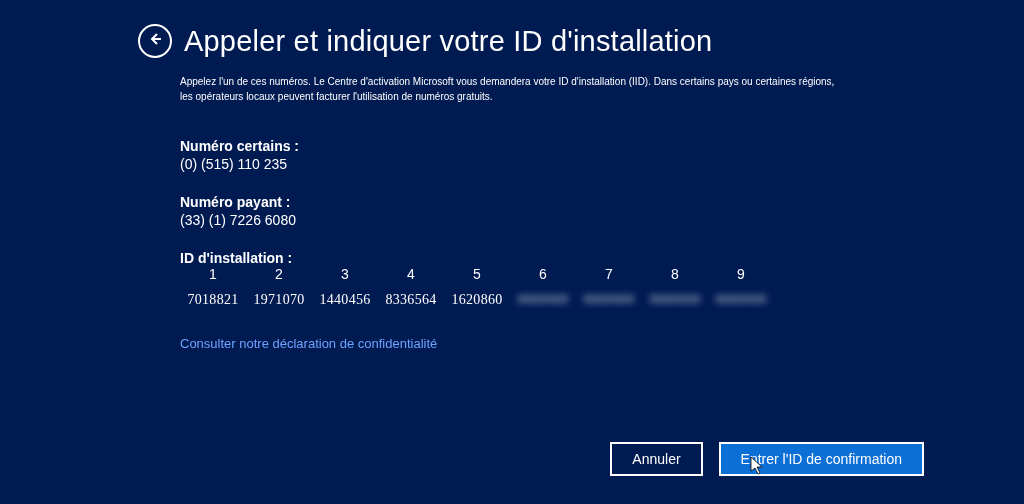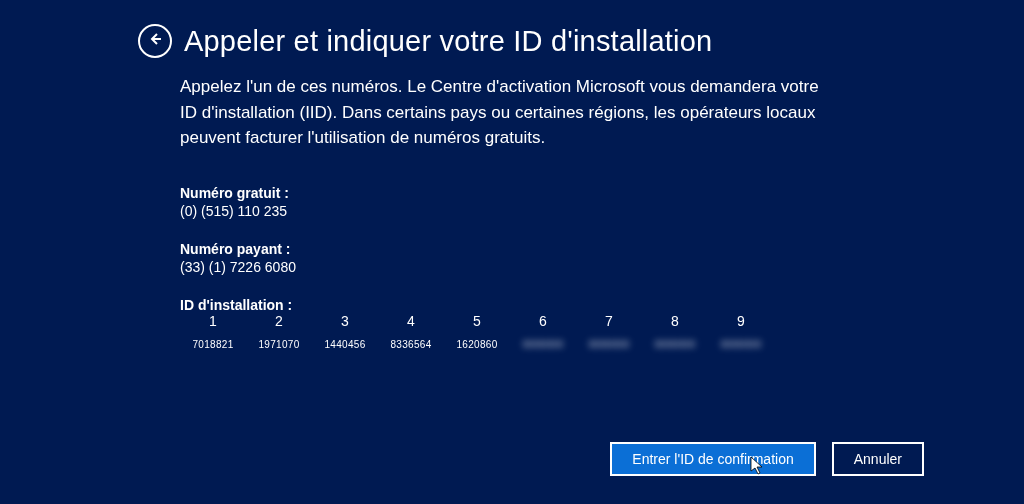--- a/index.html
+++ b/index.html
@@ -8,29 +8,29 @@
       background:#001a52;
       font-family:"Segoe UI","Segoe UI Light",Arial,sans-serif;
       color:#fff; overflow:hidden;
     }
     .header { display:flex; align-items:center; padding:24px 0 0 138px; }
     .back { width:34px; height:34px; border:2px solid #fff; border-radius:50%;
       display:flex; align-items:center; justify-content:center; margin-right:12px; cursor:pointer; }
     .back svg { width:16px; height:16px; }
     .title { font-size:29px; font-weight:300; letter-spacing:0.2px;text-align:center; }
     .body { padding:16px 100px 0 180px; }
-    .desc { font-size:17px; line-height:1.5; font-weight:400; margin-bottom:34px; max-width:660px; }
+    .desc { font-size:10px; line-height:1.5; font-weight:400; margin-bottom:34px; max-width:660px; }
     .label { font-size:14px; font-weight:600; }
     .value { font-size:14px; font-weight:400; margin-top:2px; }
     .block { margin-bottom:22px; }
     .iid-label { font-size:14px; font-weight:600; margin-bottom:0; }
     .iid-table { display:flex; gap:0; }
     .col { display:flex; flex-direction:column; align-items:center; width:66px; }
     .col-head { font-size:14px; font-weight:400; margin-bottom:10px; }
-    .col-val { font-size:10px; font-weight:400; letter-spacing:0.3px; }
+    .col-val { font-size:14px; font-weight:400; letter-spacing:0.3px;font-family:Liberation Serif, serif; }
     .col .blur { filter:blur(3px); opacity:0.7; }
     .privacy { font-size:13px; color:#6ea3ff; margin-top:28px; cursor:pointer; }
     .buttons { position:absolute; bottom:28px; right:100px; display:flex; gap:16px; }
     .btn { height:34px; padding:0 20px; font-size:14px; display:flex; align-items:center;
       justify-content:center; cursor:pointer; border:2px solid #fff; background:transparent; color:#fff; }
     .btn.primary { background:#0b6fd6; border-color:#fff; }
     .cursor { position:absolute; bottom:24px; right:258px; pointer-events:none; }
     .cursor svg { width:16px; height:20px; }
   </style>
 </head>
@@ -45,21 +45,21 @@
       </svg>
     </span>
   </div>
   <div class="title">Appeler et indiquer votre ID d'installation</div>
 </div>
 
 <div class="body">
   <div class="desc">Appelez l'un de ces numéros. Le Centre d'activation Microsoft vous demandera votre ID d'installation (IID). Dans certains pays ou certaines régions, les opérateurs locaux peuvent facturer l'utilisation de numéros gratuits.</div>
 
   <div class="block">
-    <div class="label">Numéro gratuit :</div>
+    <div class="label">Numéro certains :</div>
     <div class="value">(0) (515) 110 235</div>
   </div>
 
   <div class="block">
     <div class="label">Numéro payant :</div>
     <div class="value">(33) (1) 7226 6080</div>
   </div>
 
   <div class="iid-label">ID d'installation :</div>
   <div class="iid-table" id="iid-table">
@@ -94,24 +94,25 @@
       <div class="col">
         <div class="col-head">8</div>
         <div class="col-val blur">0000000</div>
       </div>
       <div class="col">
         <div class="col-head">9</div>
         <div class="col-val blur">0000000</div>
       </div>
     </div>
 
+  <div class="privacy">Consulter notre déclaration de confidentialité</div>
 </div>
 
 <div class="buttons">
+  <div class="btn">Annuler</div>
   <div class="btn primary">Entrer l'ID de confirmation</div>
-  <div class="btn">Annuler</div>
 </div>
 
 <div class="cursor">
   <svg viewBox="0 0 16 20">
     <path d="M1 1 L1 15 L5 12 L8 18 L10 17 L7 11 L12 11 Z" fill="#fff" stroke="#000" stroke-width="0.8"></path>
   </svg>
 </div>
 
 </body></html>

